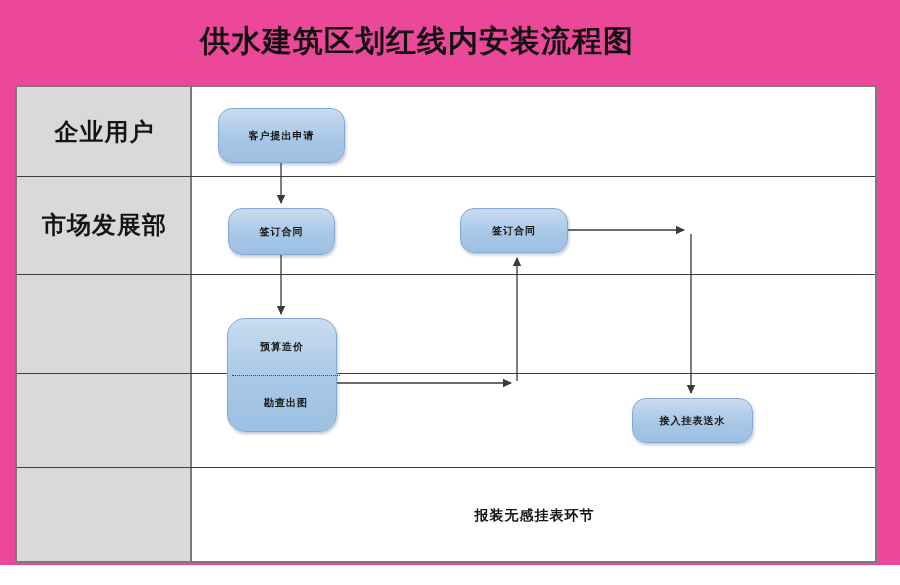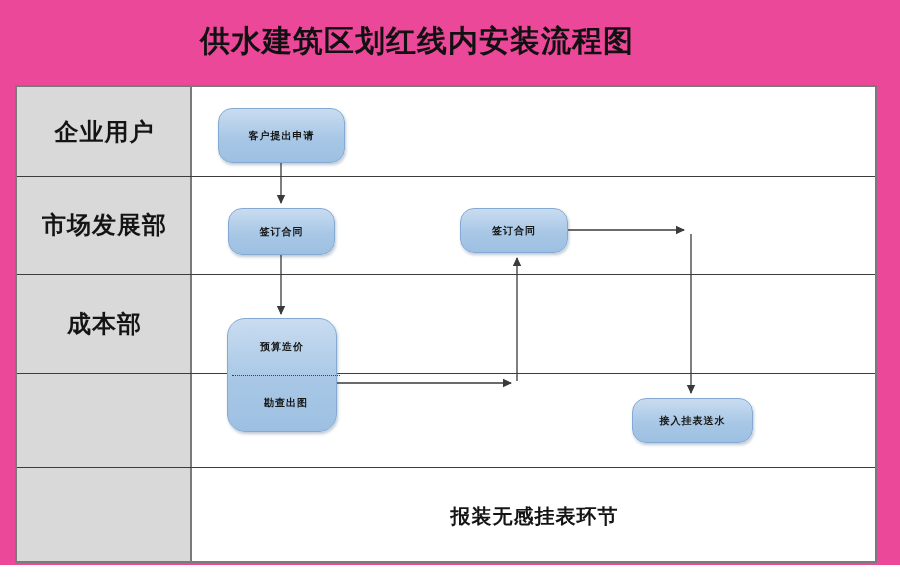--- a/index.html
+++ b/index.html
@@ -24,21 +24,21 @@
     position:absolute;left:0;width:100%;height:0;
     border-top:1.5px solid #3d3d3d;
   }
   .row-label{
     position:absolute;left:0;width:175px;display:flex;align-items:center;justify-content:center;
     font-size:24px;font-weight:bold;color:#141414;letter-spacing:1px;
   }
   .footer-cell{
     position:absolute;left:175px;top:382px;width:685px;height:94px;
     display:flex;align-items:center;justify-content:center;
-    font-size:20px;font-weight:bold;color:#141414;letter-spacing:1px;
+    font-size:14px;font-weight:bold;color:#141414;letter-spacing:1px;
   }
   
   .node{
     position:absolute;display:flex;align-items:center;justify-content:center;
     font-size:10px;font-weight:bold;color:#161616;letter-spacing:1px;
     background:linear-gradient(180deg,#c9dcf0 0%,#a8c7e6 55%,#9dc0e2 100%);
     border:1.5px solid #84a9d2;border-radius:14px;box-sizing:border-box;
     box-shadow:1px 2px 3px rgba(110,135,160,0.45);
     white-space:nowrap;
   }
@@ -62,21 +62,20 @@
   <div class="lane-table">
     <div class="left-col"></div>
 
     <div class="row-line" style="top:89px"></div>
     <div class="row-line" style="top:187px"></div>
     <div class="row-line" style="top:286px"></div>
     <div class="row-line" style="top:380px"></div>
 
     <div class="row-label" style="top:0;height:89px">企业用户</div>
     <div class="row-label" style="top:89px;height:98px">市场发展部</div>
-    <div class="row-label" style="top:187px;height:99px">成本部</div>
 
     <div class="footer-cell">报装无感挂表环节</div>
   </div>
 
   <div class="node node-apply">客户提出申请</div>
   <div class="node node-accept">签订合同</div>
 
   <div class="node node-combined">
     <div class="half">预算造价</div>
     <div class="half half-bottom">勘查出图</div>

